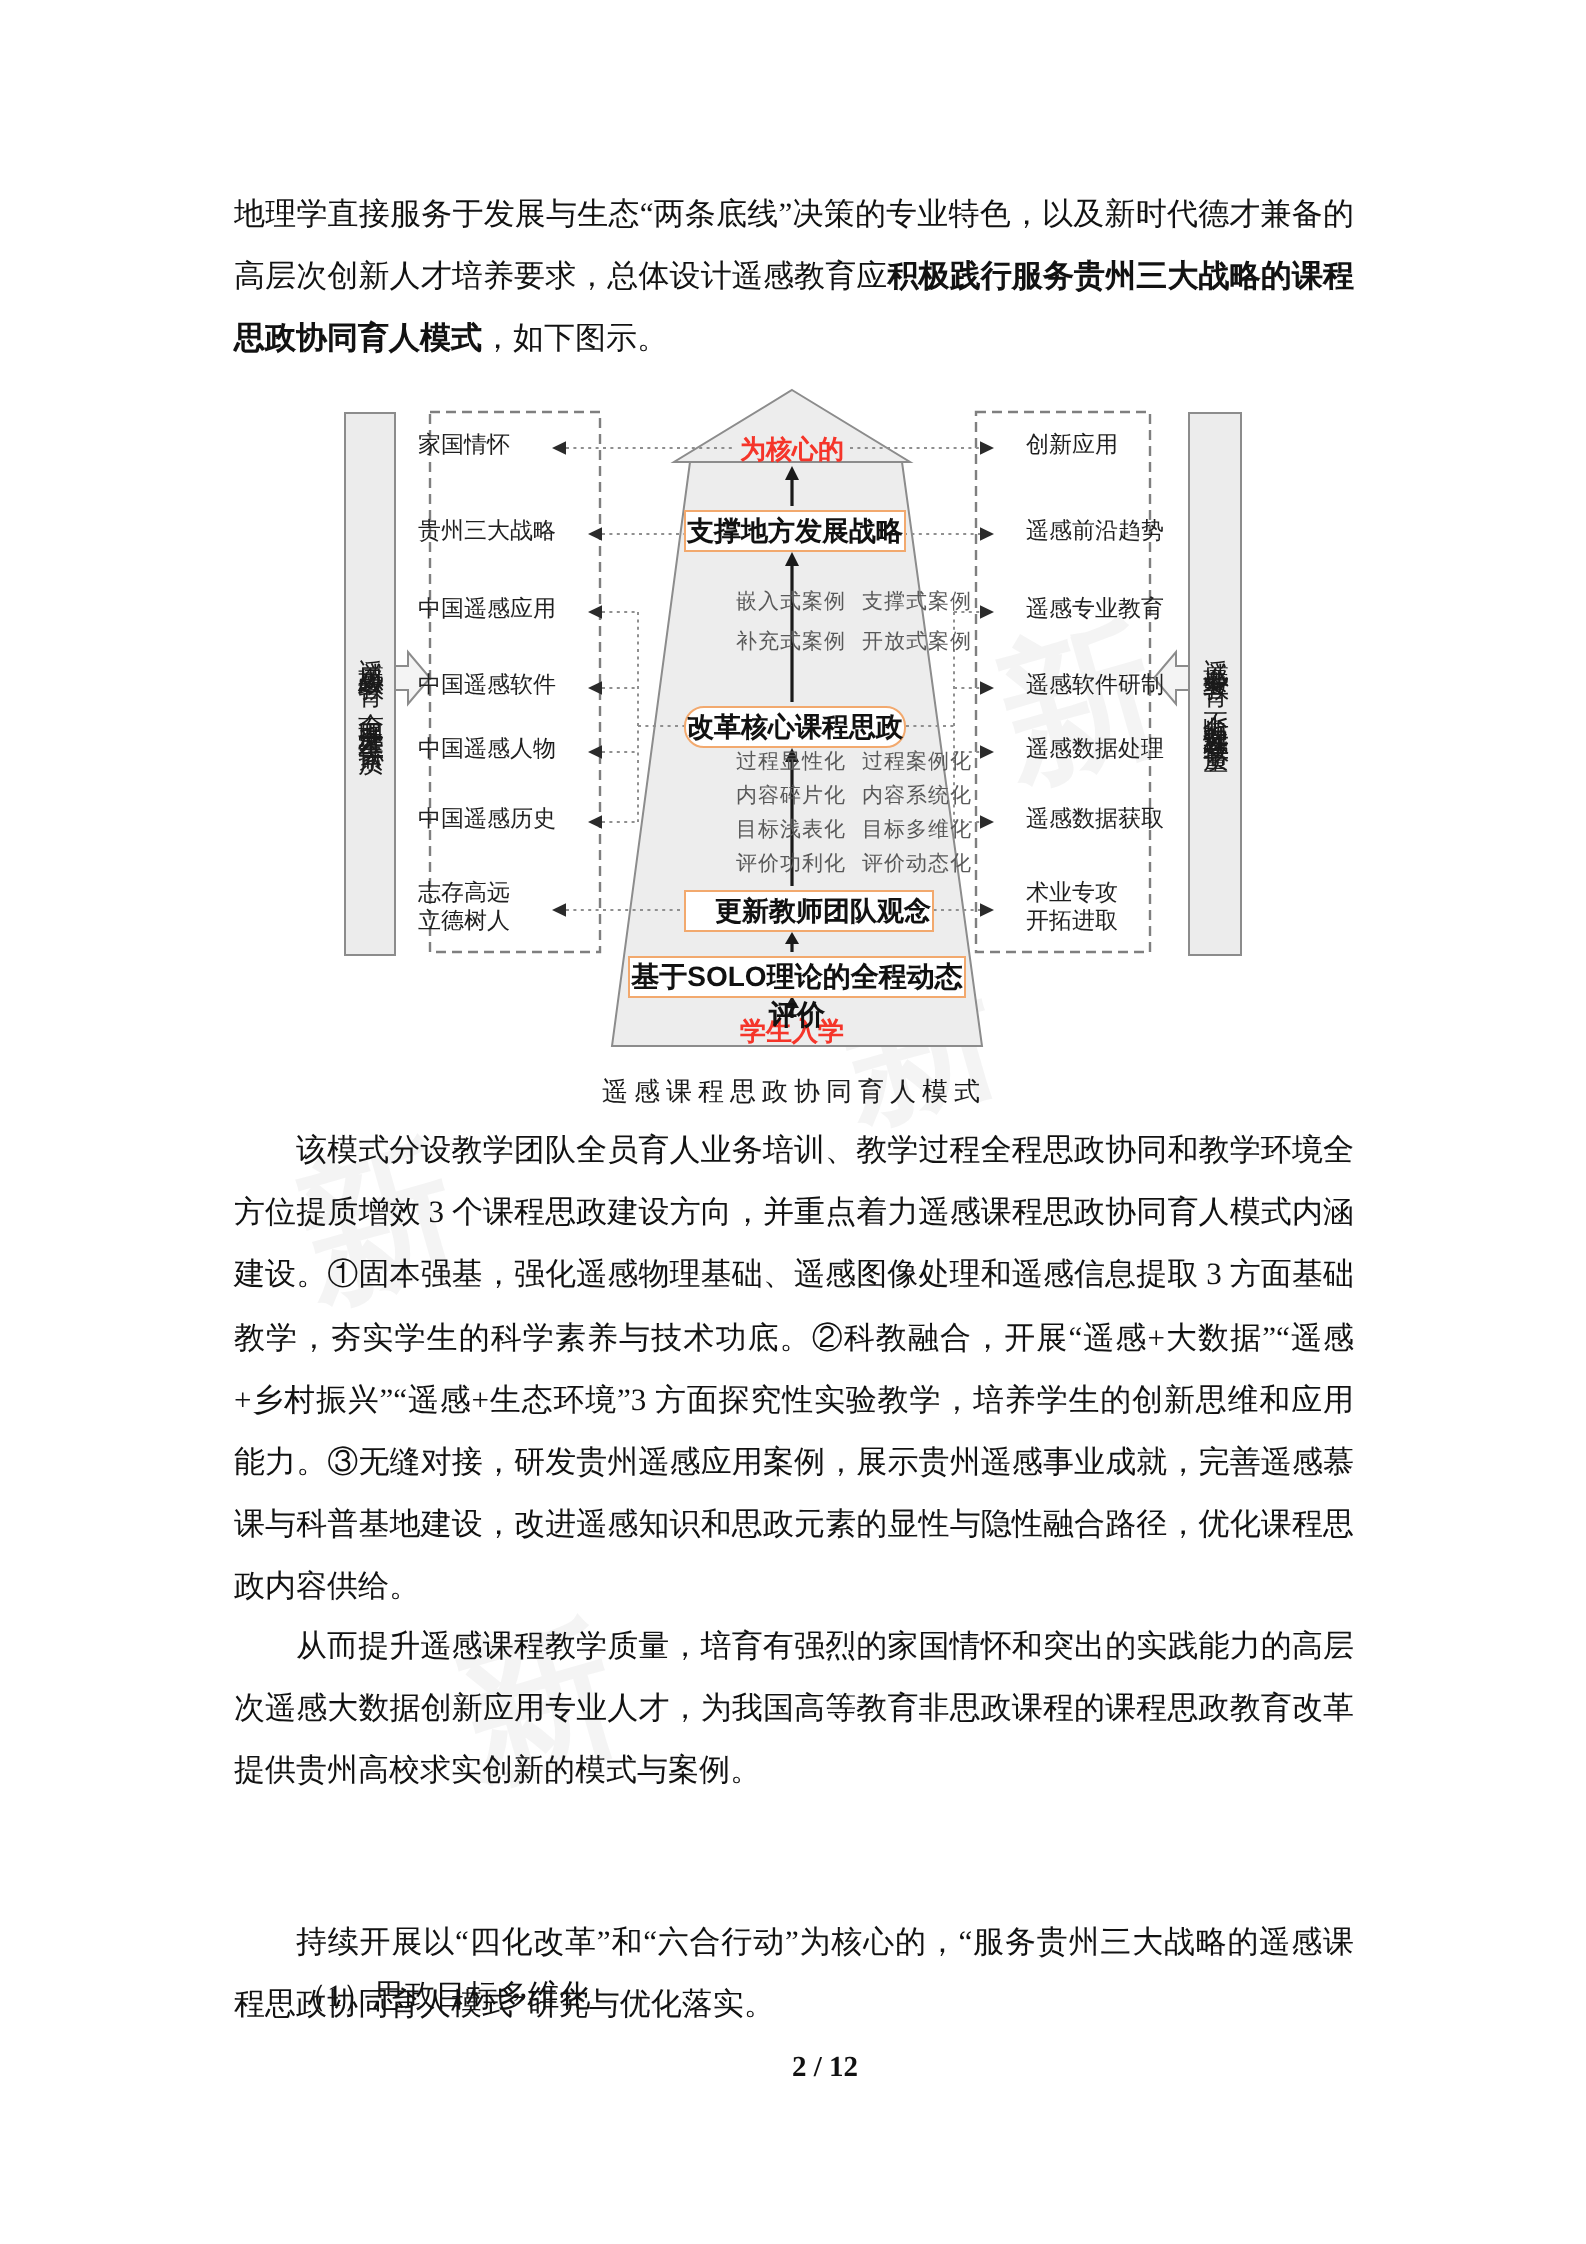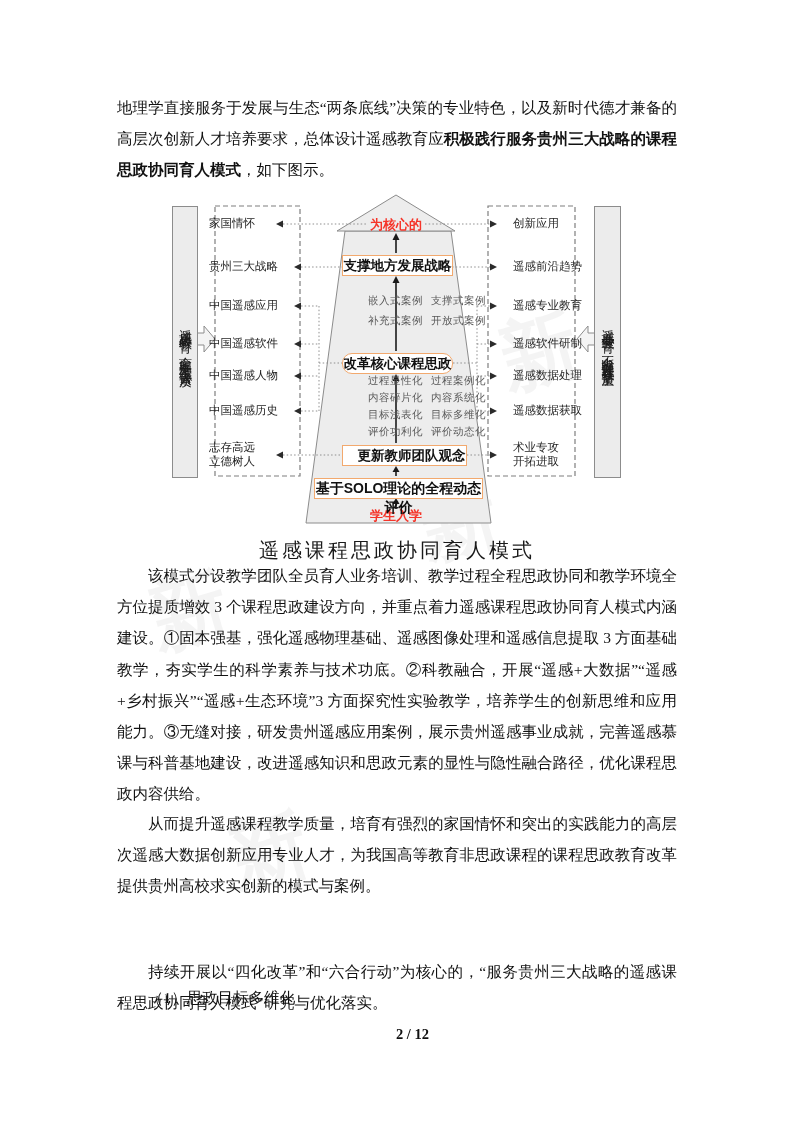--- a/index.html
+++ b/index.html
@@ -5,21 +5,21 @@
   html,body{margin:0;padding:0;background:#fff;}
   .page{position:relative;width:793px;height:1122px;background:#fff;overflow:hidden;
         font-family:"Liberation Serif","DejaVu Serif",serif;color:#121212;}
   
   .para{position:absolute;left:117px;width:560px;font-size:15.5px;line-height:31.2px;
         text-align:justify;color:#121212;}
   .para.indent{text-indent:2em;}
   .bold-seg{font-weight:bold;}
   .heading{position:absolute;left:117px;width:560px;font-size:15.5px;font-weight:bold;}
   .subline{position:absolute;left:117px;width:560px;font-size:15.5px;text-indent:2em;}
-  .caption{position:absolute;left:117px;width:560px;text-align:center;font-size:20px;
+  .caption{position:absolute;left:117px;width:560px;text-align:center;font-size:13px;
            letter-spacing:3px;color:#1a1a1a;}
   .footer{position:absolute;left:16px;top:1026px;width:793px;text-align:center;
           font-size:14.5px;font-weight:bold;color:#111;}
   
   .diagram{position:absolute;left:163px;top:193px;width:480px;height:345px;
            font-family:"Liberation Sans","DejaVu Sans",sans-serif;}
   .diagram svg{position:absolute;left:0;top:0;}
   .vbar{position:absolute;top:13px;height:270px;width:24px;background:#ececec;
         border:1px solid #8c8c8c;display:flex;align-items:center;justify-content:center;
         writing-mode:vertical-rl;text-orientation:upright;font-size:13px;color:#1a1a1a;

